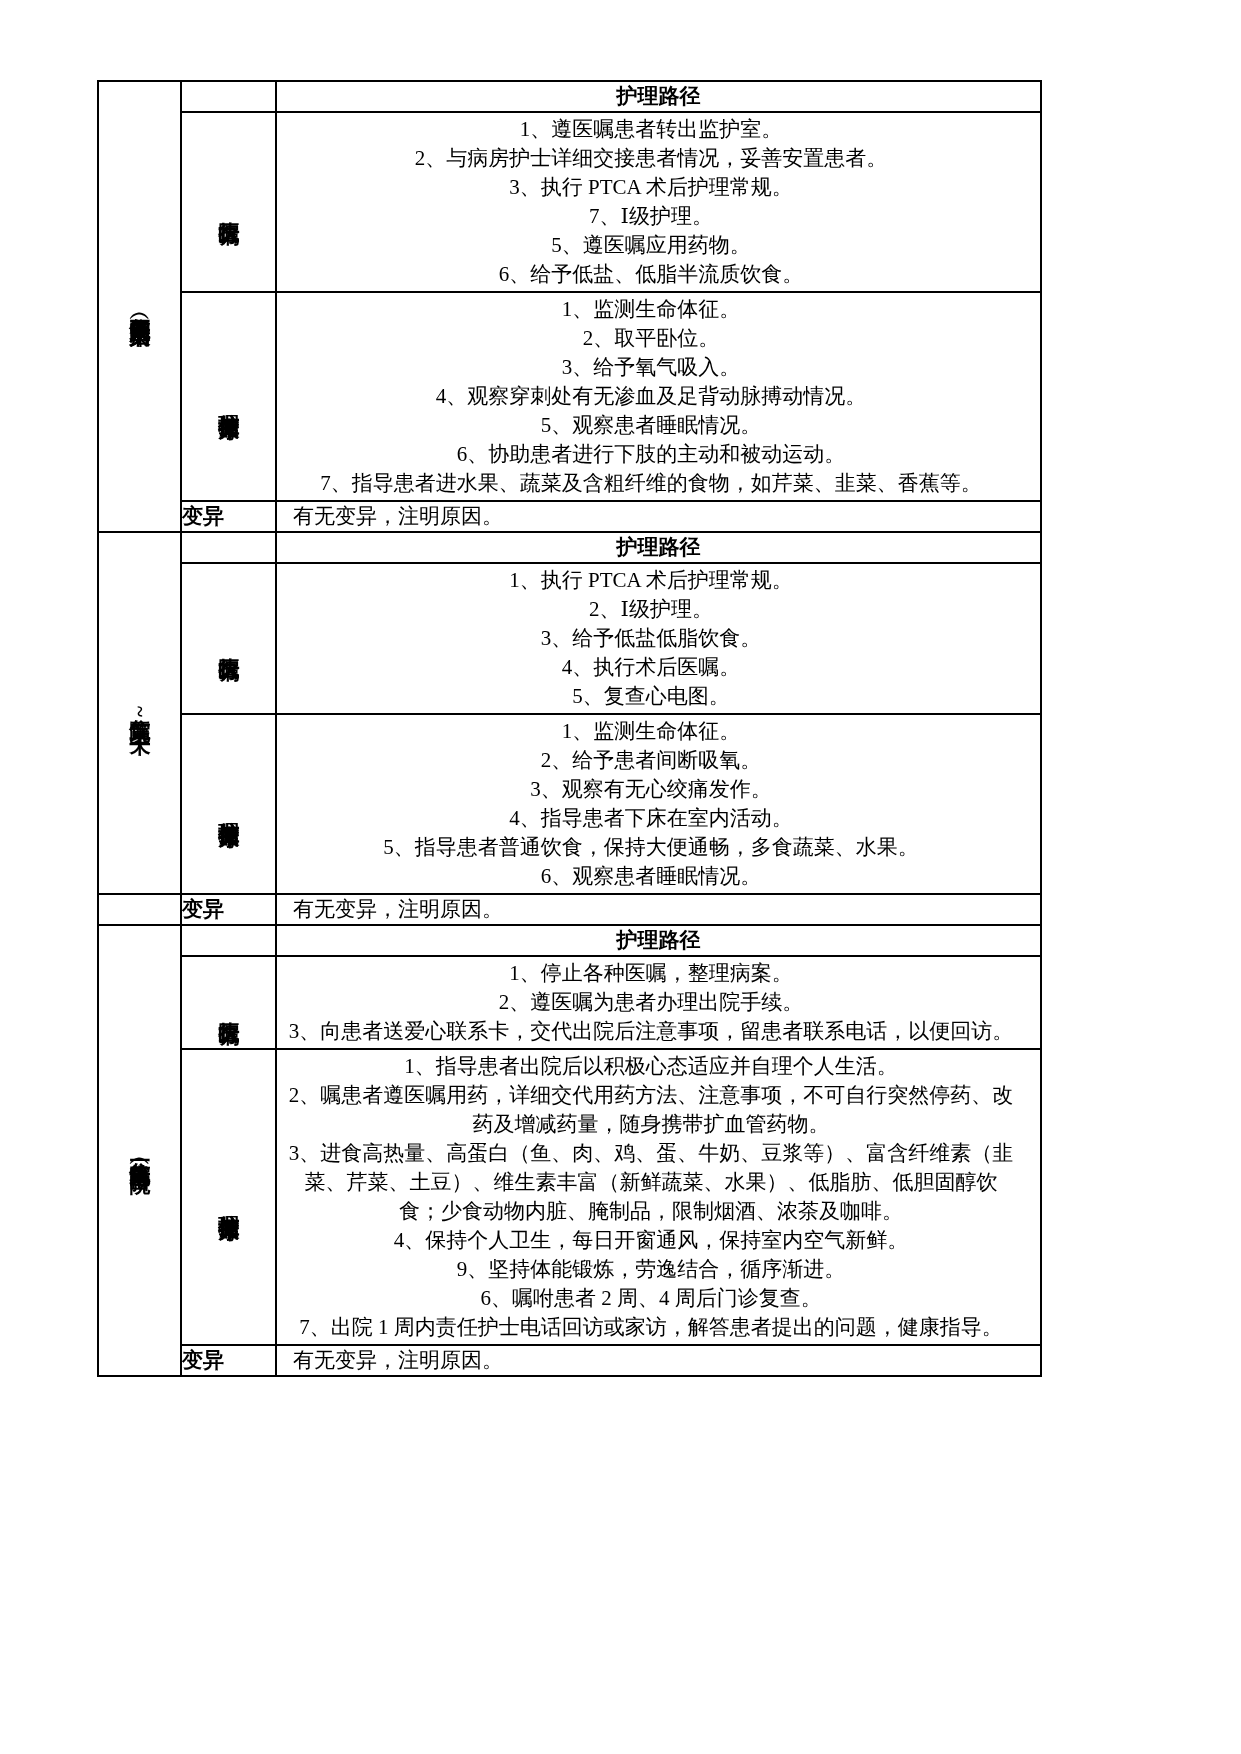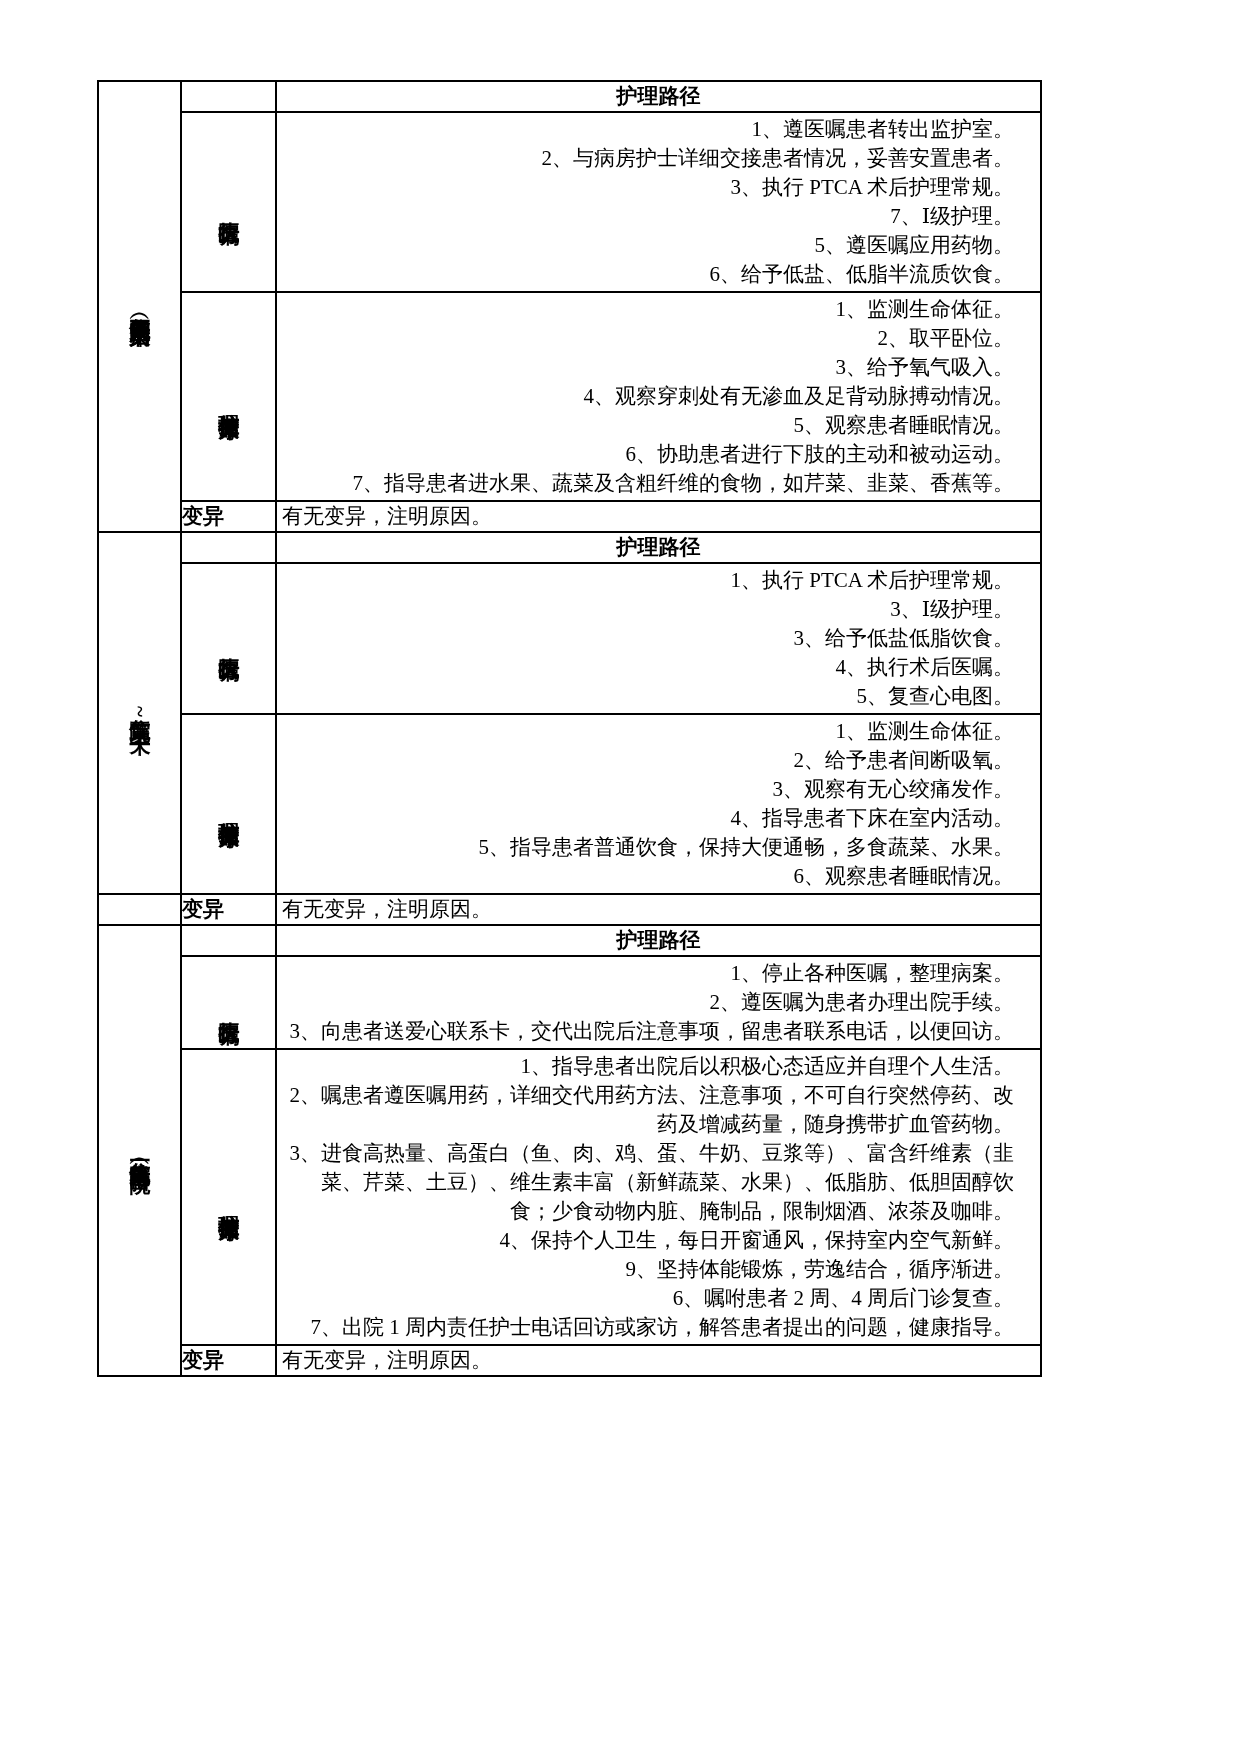--- a/index.html
+++ b/index.html
@@ -54,32 +54,32 @@
   }
   .header-cell {
     text-align: center;
     vertical-align: middle;
     font-weight: bold;
     font-size: 21px;
   }
   .content-cell {
     vertical-align: top;
     padding: 2px 26px 2px 11px;
-    text-align: right;
+    text-align: center;
   }
   .line-item {
     line-height: 29px;
   }
   .variation-label-cell {
     vertical-align: middle;
     font-weight: bold;
   }
   .variation-text-cell {
     vertical-align: middle;
-    padding: 0 10px 0 5px;
+    padding: 0 10px 0 16px;
     text-align: left;
   }
   .empty-cell { }
 </style>
 </head>
 <body>
 
 <div class="page">
   <table class="pathway-table">
     <colgroup>
@@ -136,21 +136,21 @@
         </td>
         <td class="empty-cell"></td>
         <td class="header-cell">护理路径</td>
       </tr>
       <tr style="height:133px">
         <td class="role-cell">
           <span class="role-text">执行医嘱</span>
         </td>
         <td class="content-cell">
             <div class="line-item">1、执行 PTCA 术后护理常规。</div>
-            <div class="line-item">3、Ⅰ级护理。</div>
+            <div class="line-item">2、Ⅰ级护理。</div>
             <div class="line-item">3、给予低盐低脂饮食。</div>
             <div class="line-item">4、执行术后医嘱。</div>
             <div class="line-item">5、复查心电图。</div>
           </td>
       </tr>
       <tr style="height:176px">
         <td class="role-cell">
           <span class="role-text">护理与健康指导</span>
         </td>
         <td class="content-cell">

